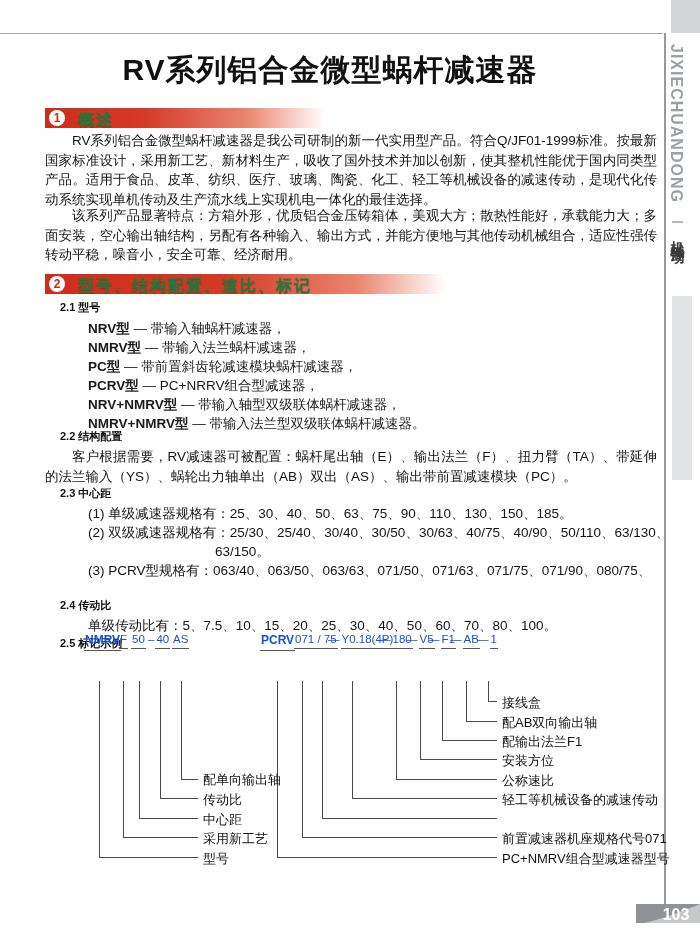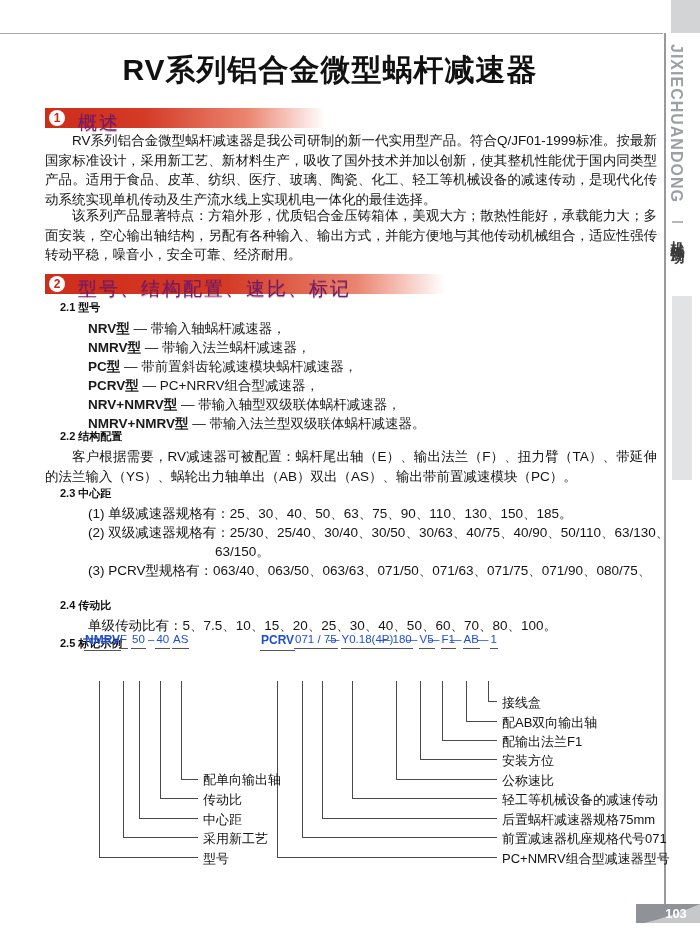--- a/index.html
+++ b/index.html
@@ -13,36 +13,36 @@
   .corner-tab { position:absolute; left:671px; top:0; width:29px; height:33px; background:#d3d4d6; }
   .brand-vert { position:absolute; left:667px; top:44px; height:180px; writing-mode:vertical-rl;
                 font-size:16px; font-weight:bold; letter-spacing:1px; color:#9ba0a5; }
   .side-dash { position:absolute; left:672px; top:221px; width:11px; height:2px; background:#b5b7ba; }
   .cat-vert { position:absolute; left:669px; top:230px; height:80px; writing-mode:vertical-rl;
               font-size:14px; font-weight:bold; letter-spacing:3px; color:#3a3a3a; }
   .side-bar-block { position:absolute; left:672px; top:296px; width:20px; height:184px; background:#e2e3e5; }
 
   
   .pageno-banner { position:absolute; left:636px; top:904px; width:64px; height:19px; background:#8f9296; overflow:hidden; }
-  .pageno { position:absolute; left:676px; top:906px; font-size:13px; font-weight:bold; color:#fff; z-index:3;
+  .pageno { position:absolute; left:676px; top:906px; font-size:16px; font-weight:bold; color:#fff; z-index:3;
             transform:translateX(-50%); }
   .pageno-swoosh { position:absolute; right:0; bottom:0; }
 
   
   .title { position:absolute; left:0; top:50px; width:660px; text-align:center;
            font-size:30px; font-weight:600; letter-spacing:1px; color:#111; }
 
   
   .banner { position:absolute; left:45px; height:20px; }
   .banner-bg { position:absolute; left:0; top:0; height:20px; width:100%;
                background:linear-gradient(90deg,#ce2d1a 0%,#d43a26 35%,#ea8570 72%,rgba(255,255,255,0) 100%); }
   .banner-circle { position:absolute; left:4px; top:2px; width:16px; height:16px; border-radius:50%;
                    background:#fff; color:#c5291c; font-size:12px; font-weight:bold;
                    display:flex; align-items:center; justify-content:center; z-index:2; }
-  .banner-title { position:absolute; left:33px; top:2px; color:#701a75; font-size:19px; font-weight:normal;
+  .banner-title { position:absolute; left:33px; top:2px; color:#15803d; font-size:16px; font-weight:bold;
                   letter-spacing:2px; z-index:2; text-shadow:0 1px 1px rgba(120,20,10,.45); }
 
   
   .para { position:absolute; left:45px; width:612px; font-size:13.5px; line-height:19.5px;
           text-align:justify; text-indent:2em; color:#141414; }
   .subhead { position:absolute; left:60px; font-size:11px; font-weight:bold; color:#111; }
   .line { position:absolute; font-size:13.5px; color:#141414; white-space:nowrap; }
   .model-list { position:absolute; left:88px; top:319px; font-size:13.5px; line-height:19px; }
   .model-list .mname { font-weight:bold; }
 
@@ -144,21 +144,20 @@
   <div class="dlabel" style="left:203px;top:811px;">中心距</div>
   <div class="dlabel" style="left:203px;top:830px;">采用新工艺</div>
   <div class="dlabel" style="left:203px;top:850px;">型号</div>
 
   <div class="dlabel" style="left:502px;top:694px;">接线盒</div>
   <div class="dlabel" style="left:502px;top:714px;">配AB双向输出轴</div>
   <div class="dlabel" style="left:502px;top:733px;">配输出法兰F1</div>
   <div class="dlabel" style="left:502px;top:752px;">安装方位</div>
   <div class="dlabel" style="left:502px;top:772px;">公称速比</div>
   <div class="dlabel" style="left:502px;top:791px;">轻工等机械设备的减速传动</div>
-  <div class="dlabel" style="left:502px;top:811px;">后置蜗杆减速器规格75mm</div>
   <div class="dlabel" style="left:502px;top:830px;">前置减速器机座规格代号071</div>
   <div class="dlabel" style="left:502px;top:850px;">PC+NMRV组合型减速器型号</div>
 
   <div class="pageno-banner">
     <svg class="pageno-swoosh" width="64" height="19" viewBox="0 0 64 19">
       <path d="M64 0 L64 19 L8 19 Q34 13 64 0 Z" fill="#c6c8ca"></path>
     </svg>
   </div>
   <div class="pageno">103</div>
 

